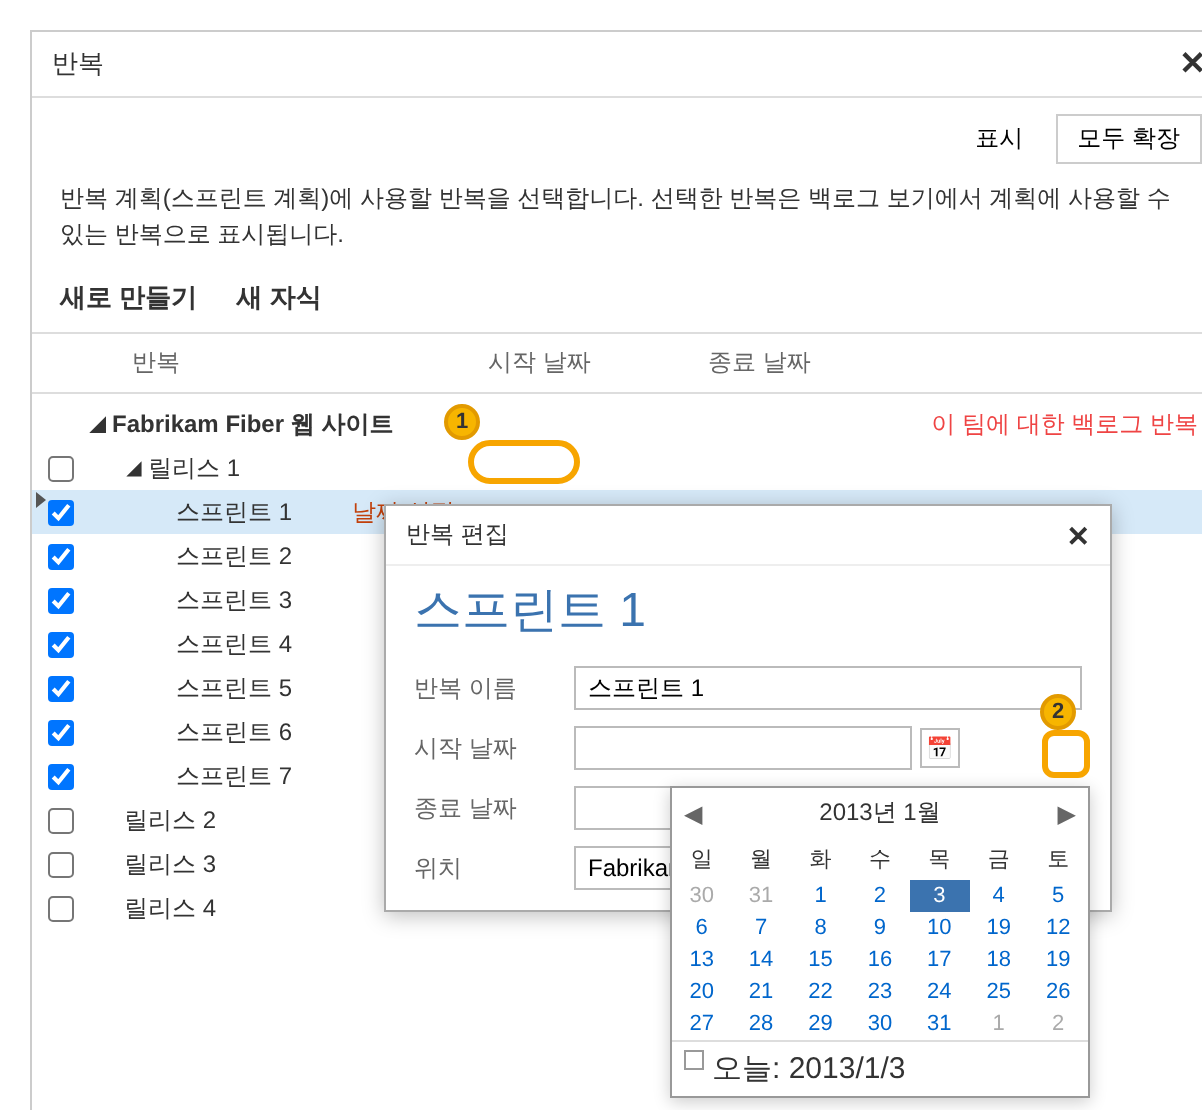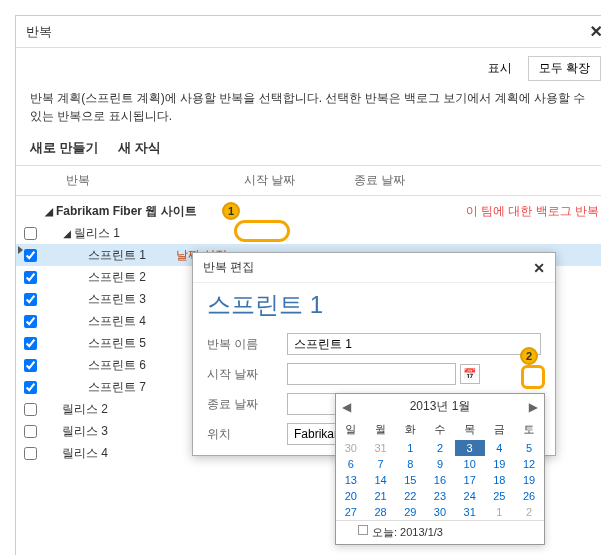--- a/index.html
+++ b/index.html
@@ -57,21 +57,21 @@
     
     .datepicker { position: absolute; right: 56px; top: 393px; width: 210px; background: #fff; border: 1px solid #999; z-index: 25; box-shadow: 0 2px 8px rgba(0,0,0,0.2); }
     .dp-hdr { display:flex; align-items:center; justify-content: space-between; padding: 4px 6px; font-size: 12px; }
     .dp-nav { cursor: pointer; color: #666; font-size: 12px; }
     .dp-grid { width: 100%; border-collapse: collapse; font-size: 11px; }
     .dp-grid th { padding: 3px 0; color: #333; font-weight: normal; width: 14.28%; text-align:center; }
     .dp-grid td { text-align: center; padding: 2px 0; cursor: pointer; }
     .dp-grid td.other { color: #aaa; }
     .dp-grid td.cur { color: #0066cc; }
     .dp-grid td.sel { background: #3b73af; color: #fff; }
-    .dp-foot { border-top: 1px solid #ddd; padding: 4px 22px; font-size: 11px; color: #333; display:flex; align-items:flex-start; gap:4px; }
+    .dp-foot { border-top: 1px solid #ddd; padding: 4px 6px; font-size: 15px; color: #333; display:flex; align-items:flex-start; gap:4px; }
     .dp-foot .sq { width: 10px; height: 10px; border: 1px solid #999; display:inline-block; }
     
     .caret { position:absolute; left:2px; top: 230px; width:0; height:0; border-top:4px solid transparent; border-bottom:4px solid transparent; border-left:5px solid #555; }
   </style>
 </head>
 <body>
 
 <div class="dialog">
   <div class="titlebar">
     <span class="titlebar-title">반복</span>

